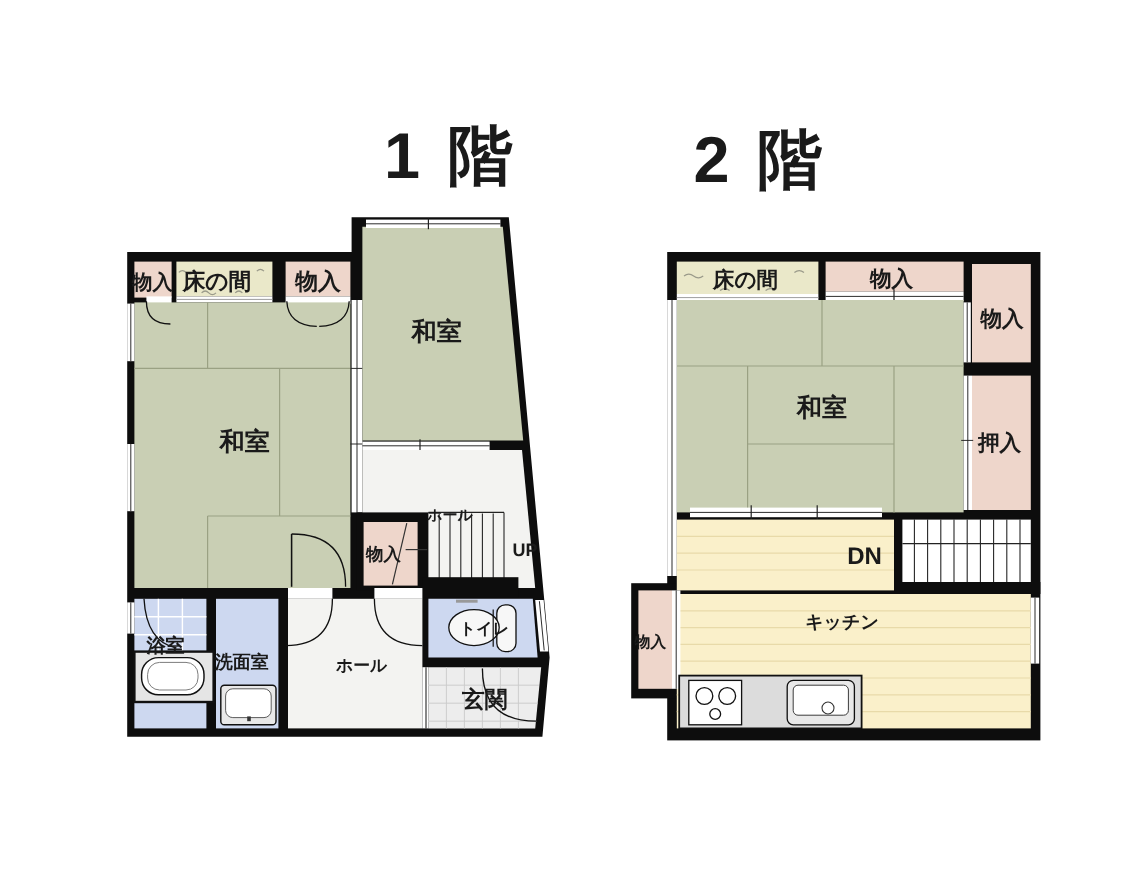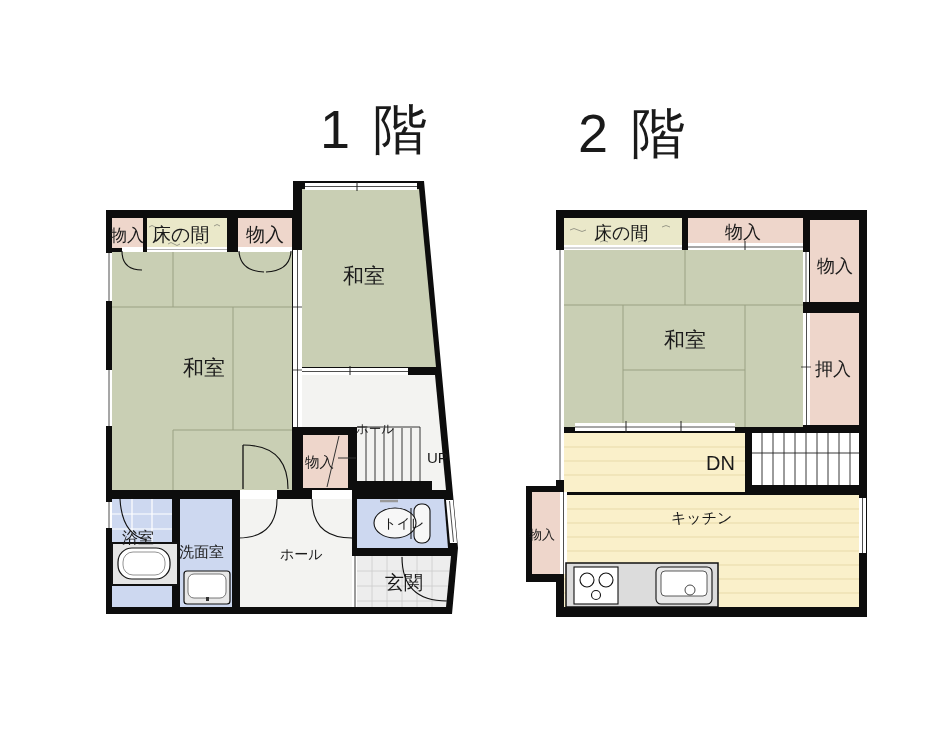--- a/index.html
+++ b/index.html
@@ -1,17 +1,17 @@
 <!DOCTYPE html>
 <html><head>
 <meta charset="utf-8">
 <style>
   html,body{margin:0;padding:0;background:#ffffff;}
   .stage{position:relative;width:888px;height:730px;background:#ffffff;overflow:hidden;
-         font-family:"Liberation Sans","DejaVu Sans",sans-serif;}
+         font-family:"Liberation Sans","DejaVu Sans",sans-serif;font-weight:bold;}
   svg{position:absolute;left:0;top:0;}
   text{font-family:"Liberation Sans","DejaVu Sans",sans-serif;fill:#1a1a1a;}
   .title{font-size:54px;letter-spacing:4px;}
   .thinline{stroke:#222;stroke-width:0.9;fill:none;}
   .arc{stroke:#111;stroke-width:1.1;fill:none;}
   .tatami{stroke:#9aa183;stroke-width:1;fill:none;}
   .plank{stroke:#e8daa9;stroke-width:1;fill:none;}
   .tilegrid{stroke:#cccccc;stroke-width:0.8;fill:none;}
   .bathgrid{stroke:#ffffff;stroke-width:1.2;fill:none;}
   .wavy{stroke:#9a9a8a;stroke-width:1;fill:none;}

